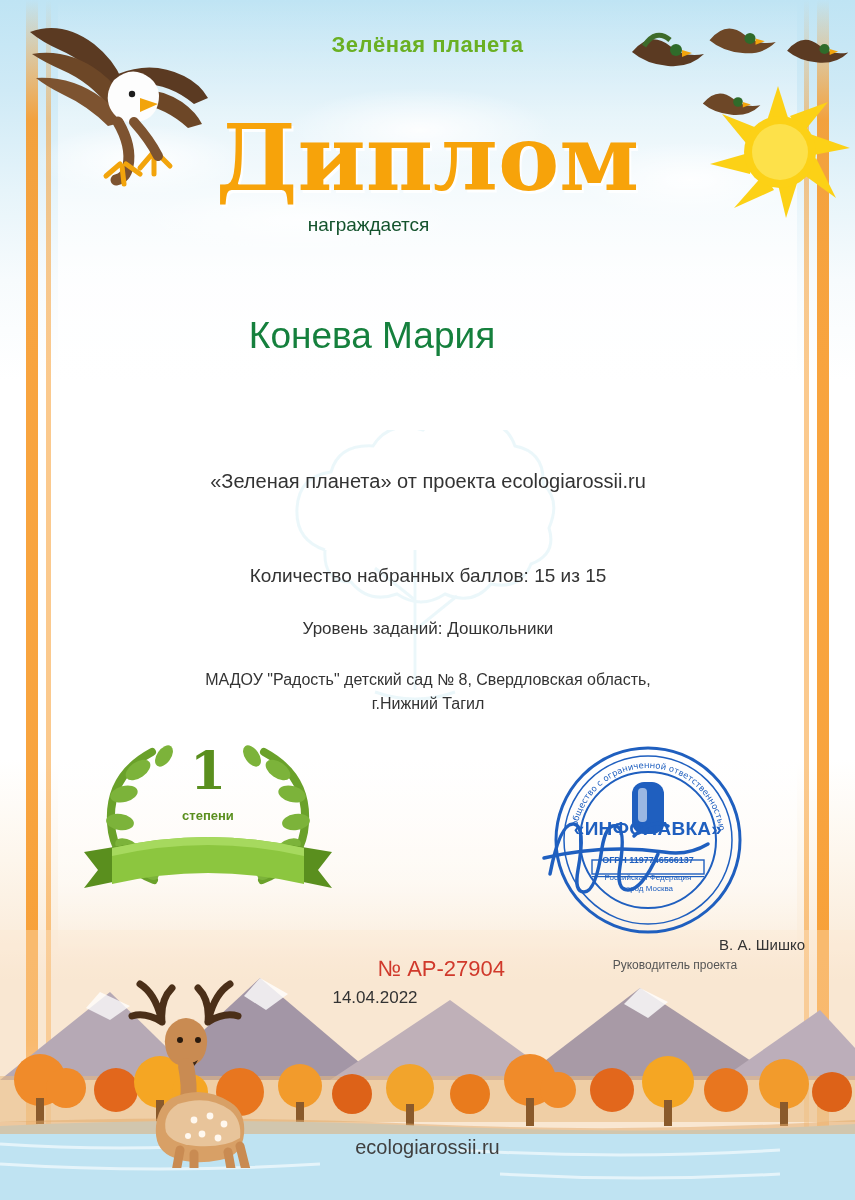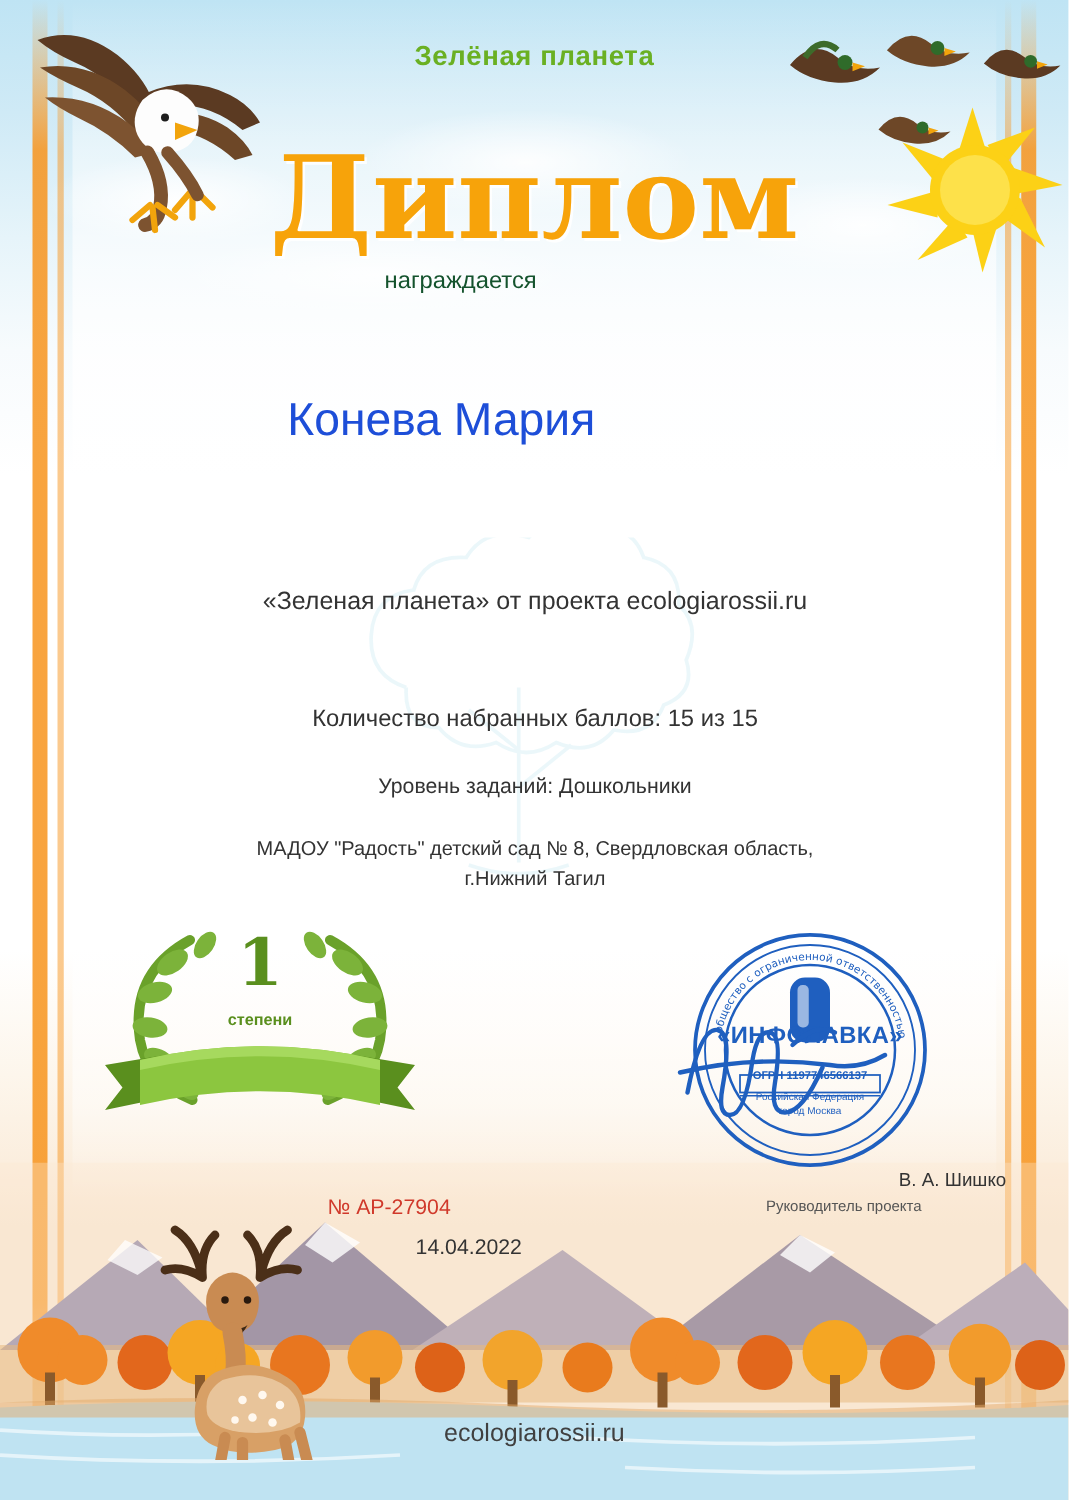--- a/index.html
+++ b/index.html
@@ -113,21 +113,22 @@
     text-align: center;
     font-size: 19px;
     color: #14532d;
   }
   .winner {
     position: absolute;
     left: 0; top: 315px;
     width: 706px;
     text-align: center;
     font-size: 37px;
-    color: #1d4ed8;
+    color: #15803d;
+    padding-left: 19px;
   }
   .line-block {
     position: absolute;
     left: 88px;
     width: 680px;
     text-align: center;
     color: #333333;
   }
   .achv {
     top: 466px;
@@ -143,24 +144,24 @@
     font-size: 17px;
   }
   .org {
     top: 668px;
     font-size: 16px;
     line-height: 24px;
   }
 
   .cert-no {
     position: absolute;
-    left: 262px; top: 956px;
+    left: 245px; top: 956px;
     width: 260px;
-    text-align: left;
-    font-size: 17px;
+    text-align: right;
+    font-size: 22px;
     color: #d0392b;
   }
   .cert-date {
     position: absolute;
     left: 245px; top: 988px;
     width: 260px;
     text-align: center;
     font-size: 17px;
     color: #333333;
   }

